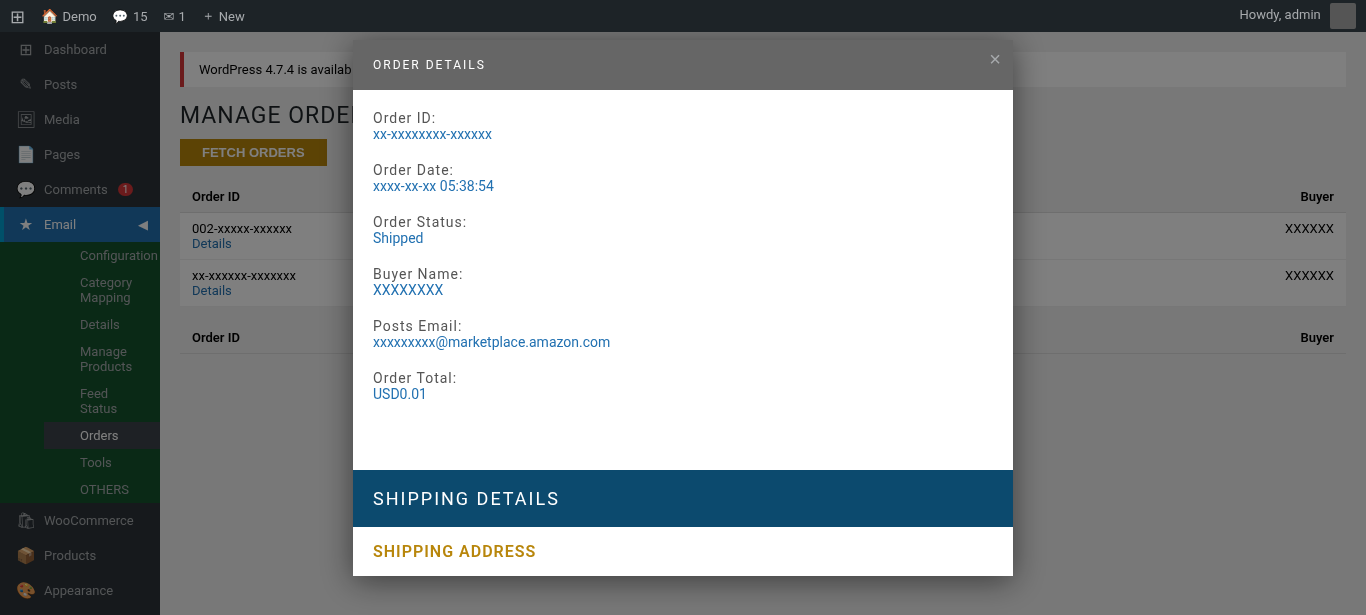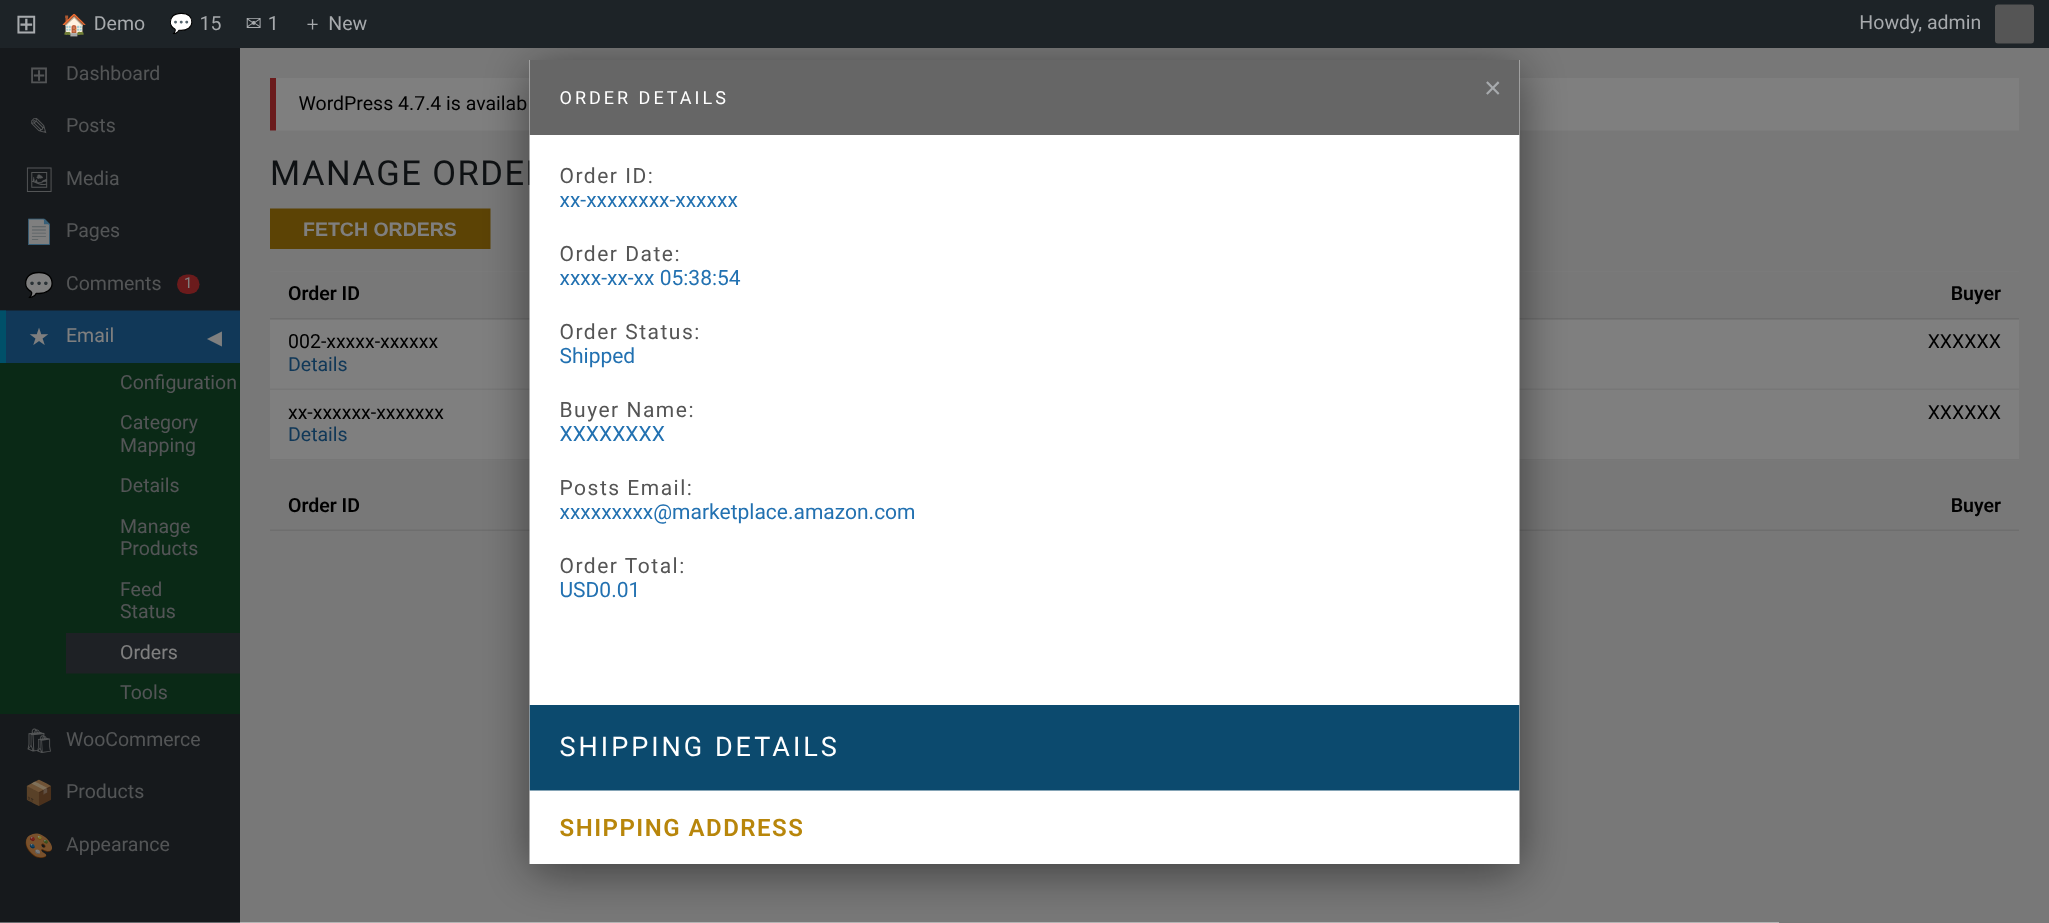--- a/index.html
+++ b/index.html
@@ -271,20 +271,21 @@
     <span style="margin-left:auto;">◀</span>
   </div>
   <div class="sidebar-submenu">
     <div class="sidebar-submenu-item">Configuration</div>
     <div class="sidebar-submenu-item">Category Mapping</div>
     <div class="sidebar-submenu-item">Details</div>
     <div class="sidebar-submenu-item">Manage Products</div>
     <div class="sidebar-submenu-item">Feed Status</div>
     <div class="sidebar-submenu-item active" style="color:#fff; background:#3c434a;">Orders</div>
     <div class="sidebar-submenu-item">Tools</div>
+    <div class="sidebar-submenu-item">OTHERS</div>
   </div>
   <div class="sidebar-menu-item">
     <span class="icon">🛍</span>
     <span>WooCommerce</span>
   </div>
   <div class="sidebar-menu-item">
     <span class="icon">📦</span>
     <span>Products</span>
   </div>
   <div class="sidebar-menu-item">

